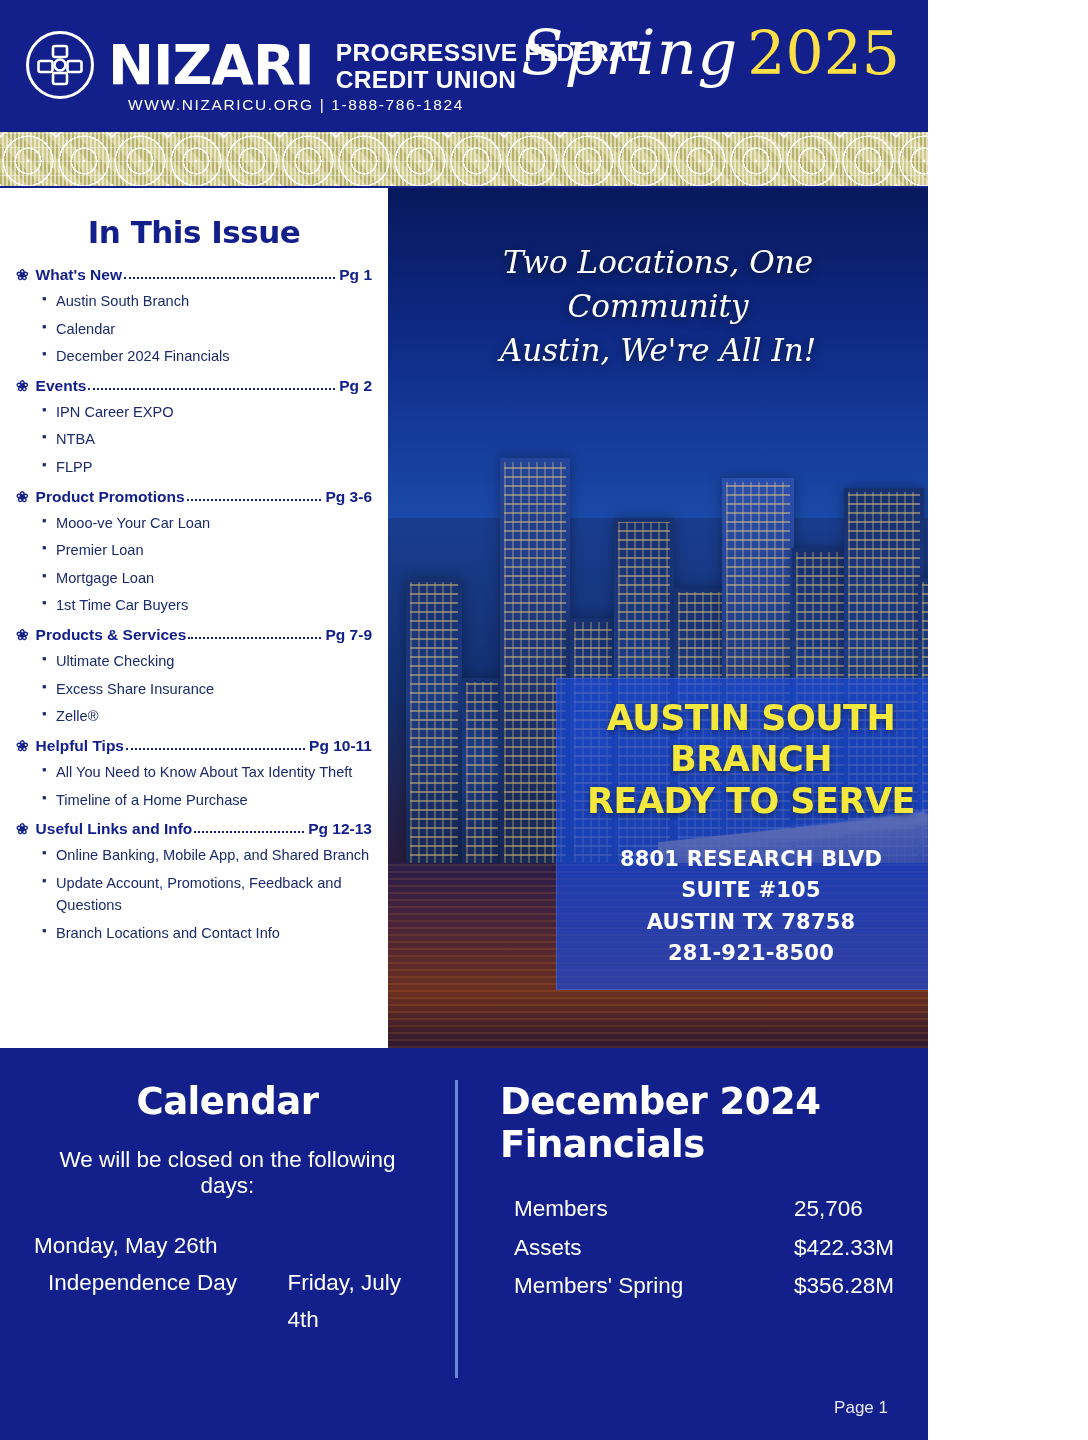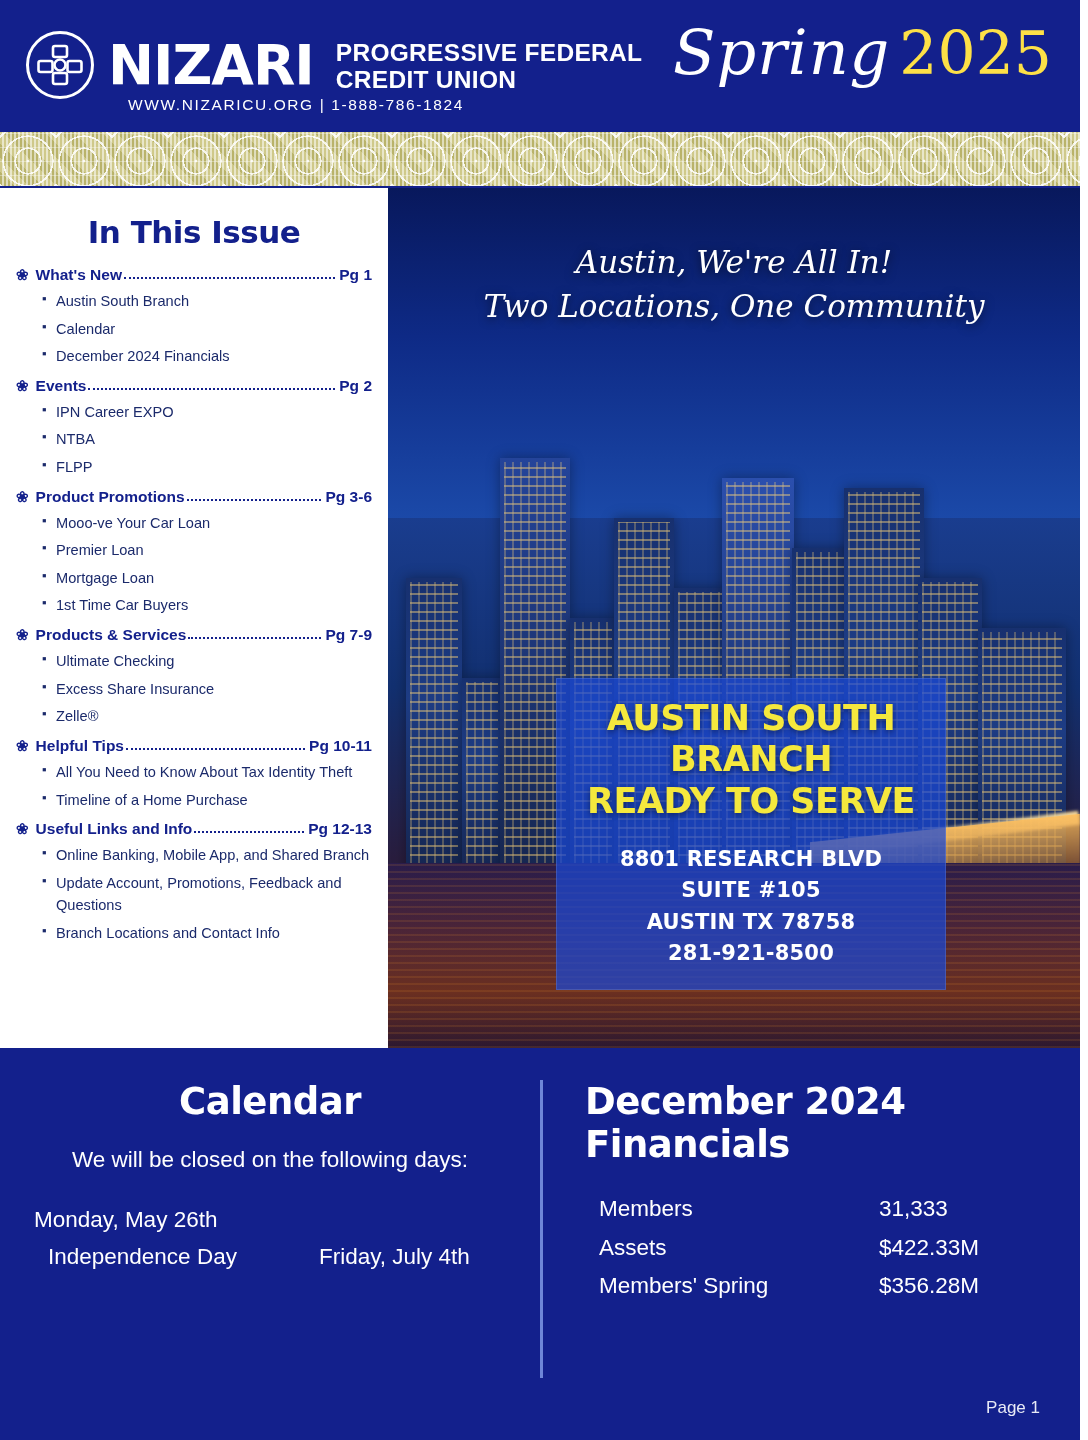--- a/index.html
+++ b/index.html
@@ -2,21 +2,21 @@
 <html><head>
 <meta charset="utf-8">
 <style>
   * { box-sizing: border-box; margin: 0; padding: 0; }
   html, body {
     width: 1088px; height: 1440px;
     font-family: "Liberation Sans", sans-serif;
     background: #ffffff;
     overflow: hidden;
   }
-  .page { position: relative; width: 1080px; height: 1440px; background:#fff; }
+  .page { position: relative; width: 928px; height: 1440px; background:#fff; }
 
   
   .header {
     position: relative;
     height: 130px;
     background: #13208c;
     display: flex;
     align-items: center;
     padding: 0 26px;
   }
@@ -413,22 +413,22 @@
         <div class="bldg" style="left:404px; width:58px;  height:330px;"></div>
         <div class="bldg" style="left:456px; width:80px;  height:390px;"></div>
         <div class="bldg" style="left:530px; width:64px;  height:300px;"></div>
         <div class="bldg" style="left:590px; width:88px;  height:250px;"></div>
         <div class="road"></div>
         <div class="bridge"></div>
       </div>
       <div class="water"></div>
 
       <div class="hero-tag">
+        <div>Two Locations, One Community</div>
         <div>Austin, We're All In!</div>
-        <div>Two Locations, One Community</div>
       </div>
 
       <div class="branch-card">
         <div class="branch-title">
           <div>AUSTIN SOUTH BRANCH</div>
           <div>READY TO SERVE</div>
         </div>
         <div class="branch-addr">
           <div>8801 RESEARCH BLVD</div>
           <div>SUITE #105</div>
@@ -450,21 +450,21 @@
         <div class="cal-row">
           <div class="cal-name">Independence Day</div>
           <div>Friday, July 4th</div>
         </div>
       </div>
 
       <div class="fcol right">
         <div class="f-h right-h">December 2024 Financials</div>
         <div class="fin-row">
           <div class="fin-label">Members</div>
-          <div>31,333</div>
+          <div>25,706</div>
         </div>
         <div class="fin-row">
           <div class="fin-label">Assets</div>
           <div>$422.33M</div>
         </div>
         <div class="fin-row">
           <div class="fin-label">Members' Spring</div>
           <div>$356.28M</div>
         </div>
       </div>

